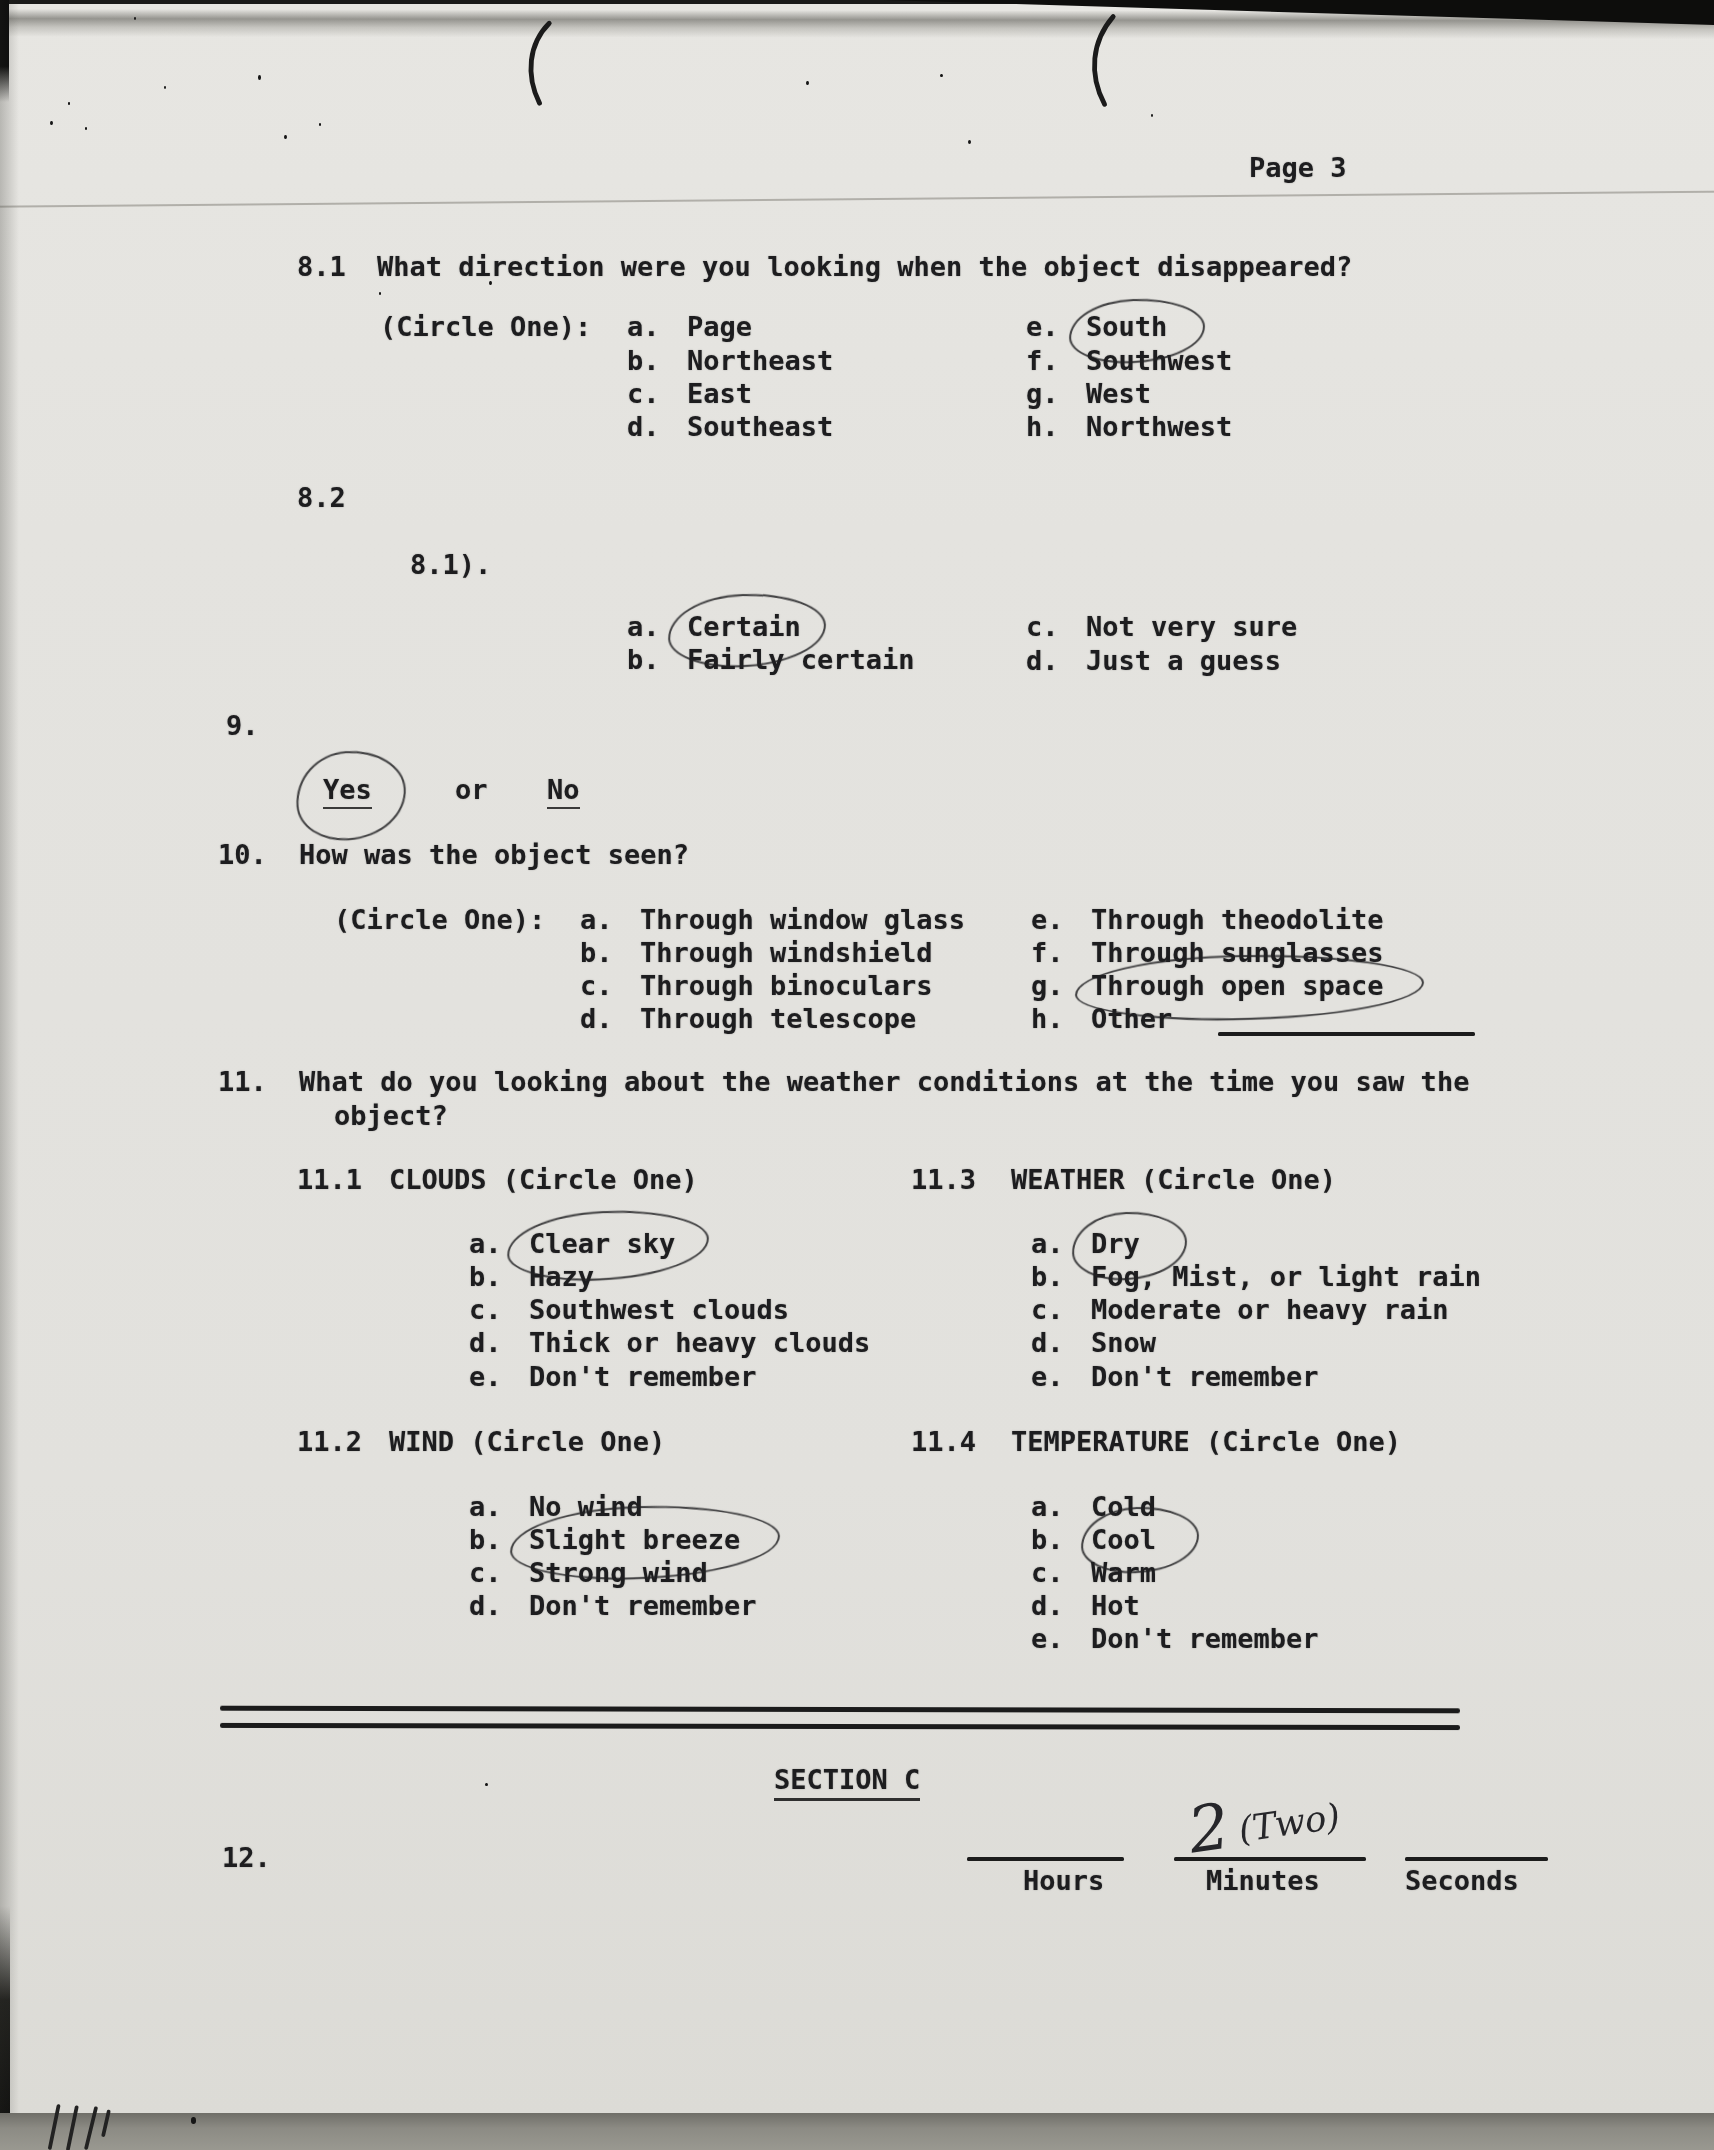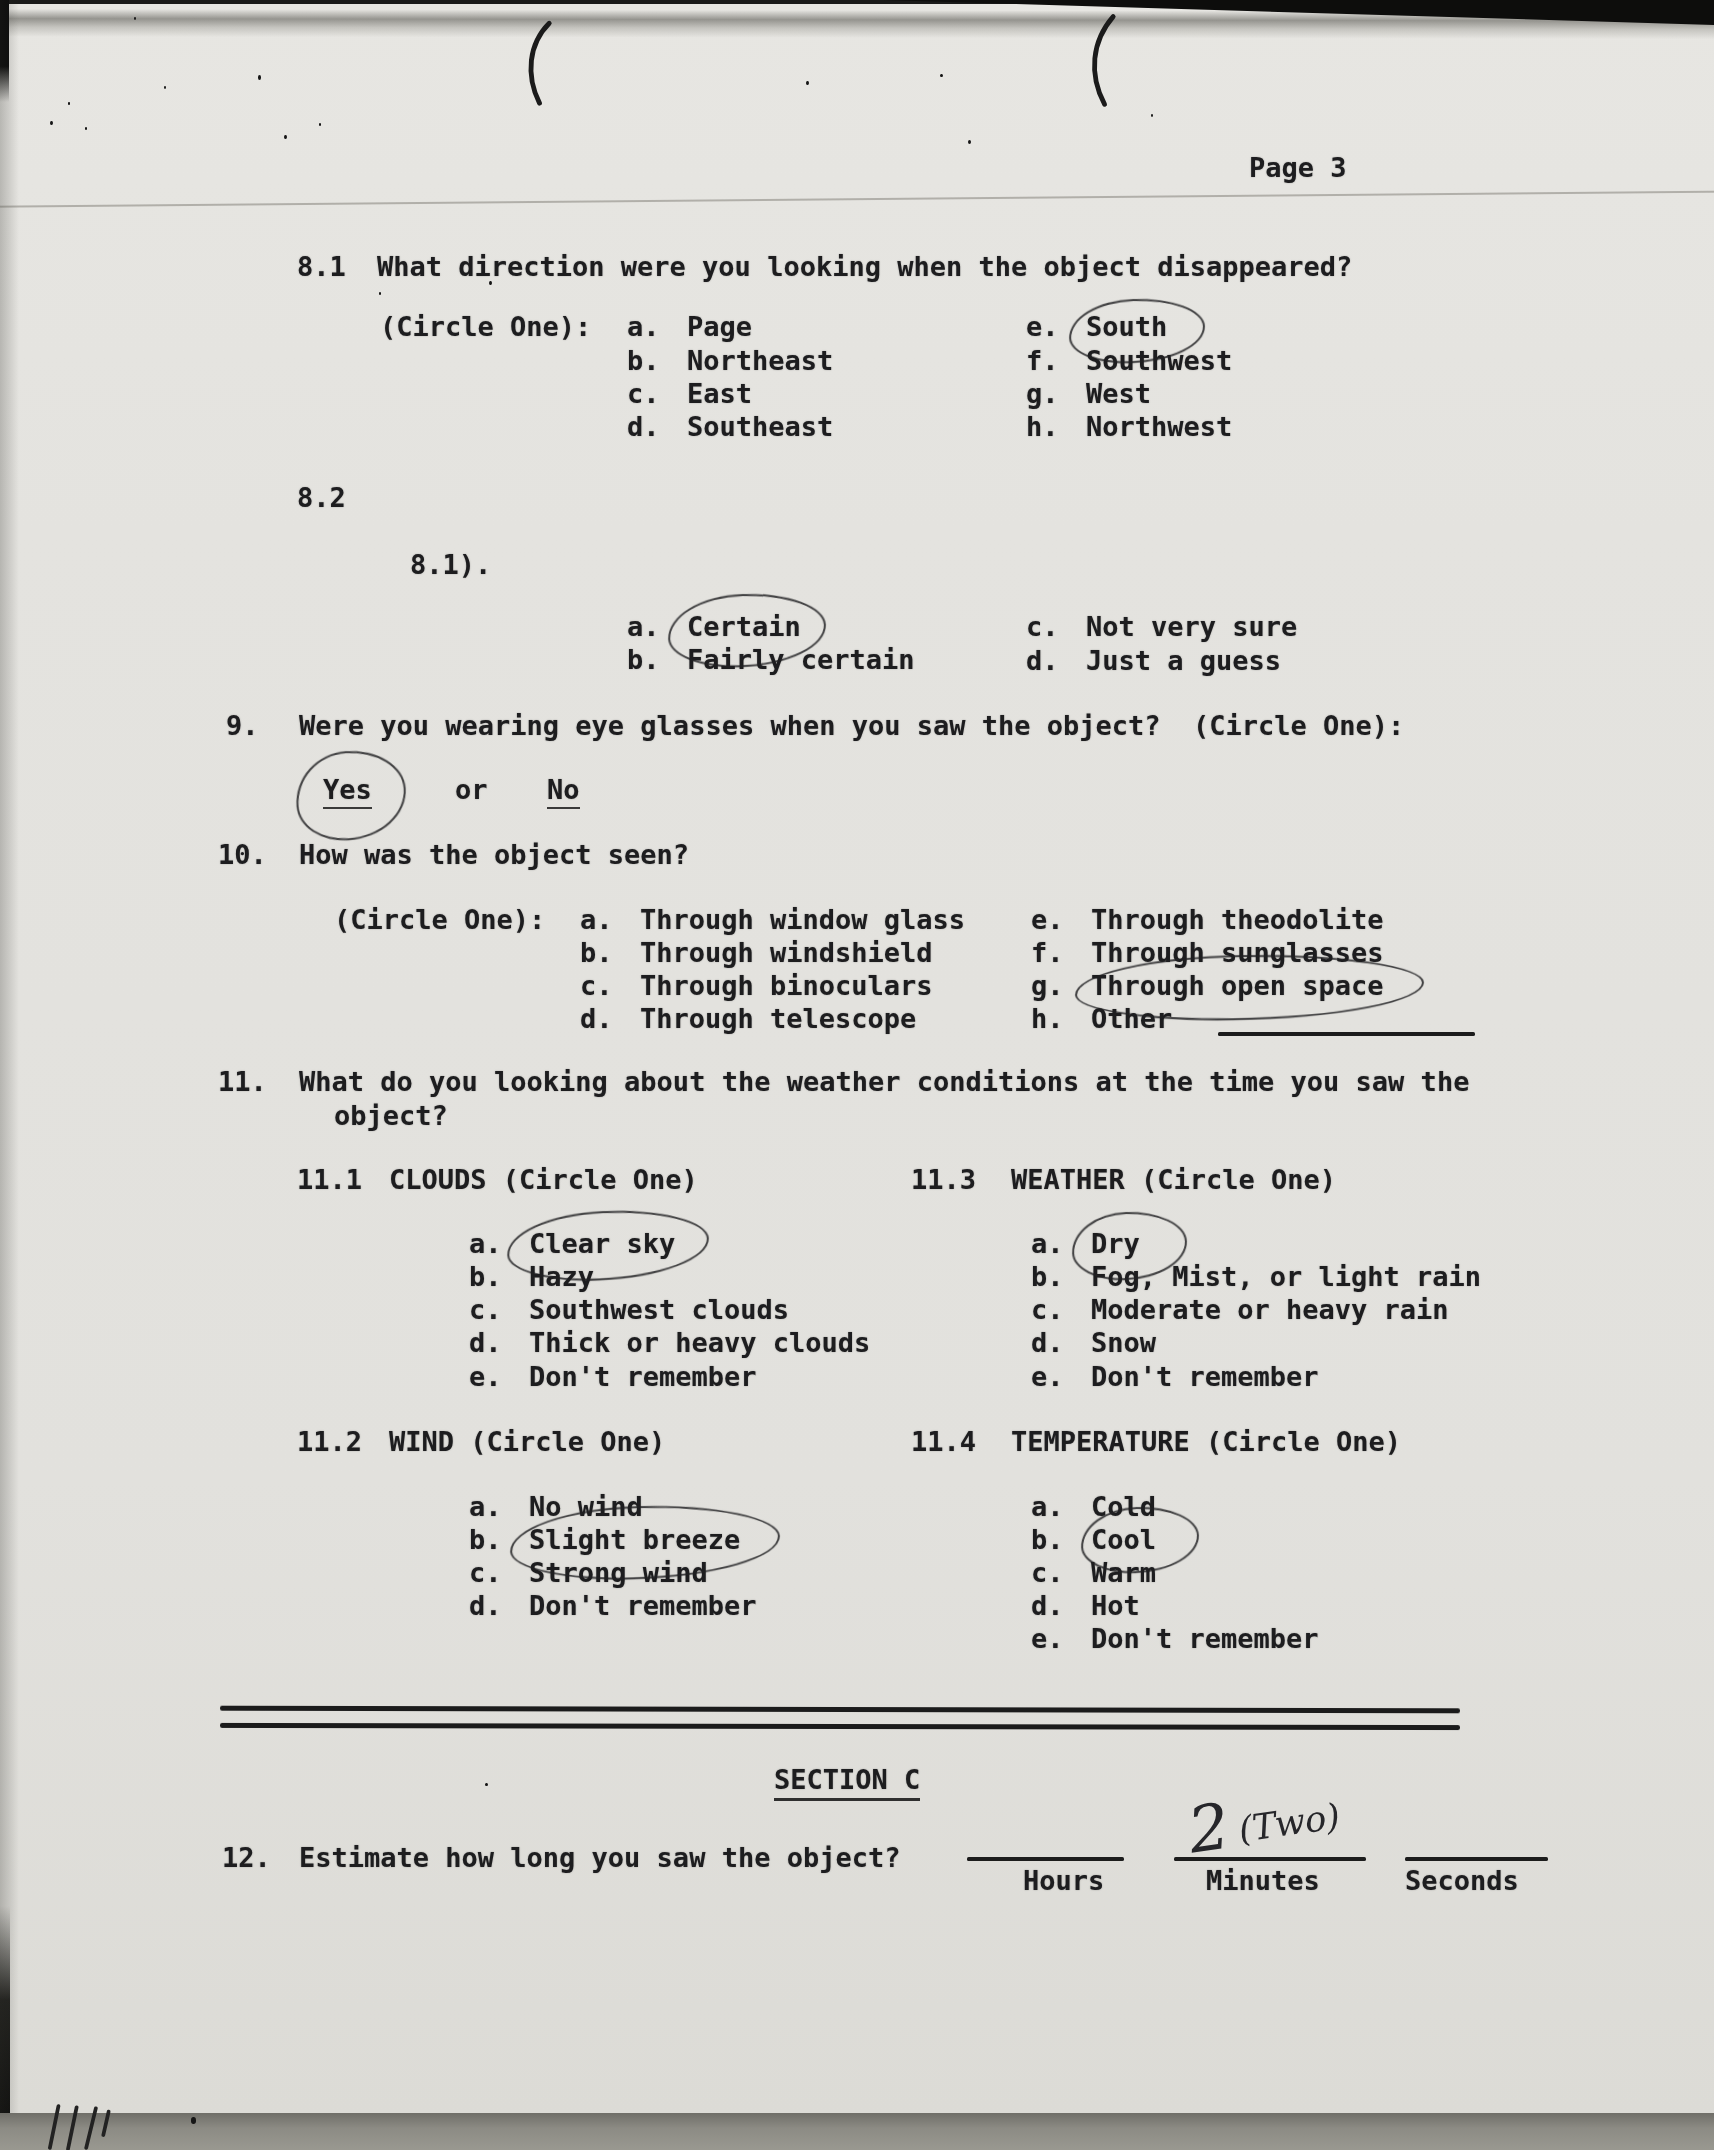--- a/index.html
+++ b/index.html
@@ -106,21 +106,20 @@
   <div class="t" style="left:297px;top:482px">8.2</div>
   <div class="t" style="left:410px;top:549px">8.1).</div>
 
   <div class="row" style="left:627px;top:611px"><span class="let">a.</span><span>Certain</span></div>
   <div class="row" style="left:627px;top:644px"><span class="let">b.</span><span>Fairly certain</span></div>
   <div class="row" style="left:1026px;top:611px"><span class="let">c.</span><span>Not very sure</span></div>
   <div class="row" style="left:1026px;top:645px"><span class="let">d.</span><span>Just a guess</span></div>
   <div class="circle-mark" style="left:668px;top:594px;width:154px;height:69px;transform:rotate(-2deg)"></div>
 
   <div class="t" style="left:226px;top:710px">9.</div>
-  <div class="t" style="left:299px;top:710px">Were you wearing eye glasses when you saw the object?  (Circle One):</div>
   <div class="t" style="left:323px;top:774px"><span class="u">Yes</span></div>
   <div class="t" style="left:455px;top:774px">or</div>
   <div class="t" style="left:547px;top:774px"><span class="u">No</span></div>
   <div class="circle-mark" style="left:296px;top:751px;width:106px;height:85px;transform:rotate(-4deg)"></div>
 
   <div class="t" style="left:218px;top:839px">10.</div>
   <div class="t" style="left:299px;top:839px">How was the object seen?</div>
   <div class="t" style="left:334px;top:904px">(Circle One):</div>
 
   <div class="row" style="left:580px;top:904px"><span class="let">a.</span><span>Through window glass</span></div>
@@ -175,21 +174,20 @@
   <div class="row" style="left:1031px;top:1590px"><span class="let">d.</span><span>Hot</span></div>
   <div class="row" style="left:1031px;top:1623px"><span class="let">e.</span><span>Don't remember</span></div>
   <div class="circle-mark" style="left:1081px;top:1507px;width:114px;height:62px;transform:rotate(-2deg)"></div>
 
   <div class="rule" style="left:220px;top:1707px;width:1240px;transform:rotate(.12deg)"></div>
   <div class="rule" style="left:220px;top:1724px;width:1240px;transform:rotate(.1deg)"></div>
 
   <div class="t" style="left:774px;top:1764px"><span class="u2">SECTION C</span></div>
 
   <div class="t" style="left:222px;top:1842px">12.</div>
-  <div class="t" style="left:299px;top:1842px">Estimate how long you saw the object?</div>
 
   <div class="blank" style="left:967px;top:1857px;width:157px"></div>
   <div class="blank" style="left:1174px;top:1857px;width:192px"></div>
   <div class="blank" style="left:1405px;top:1857px;width:143px"></div>
   <div class="t" style="left:1023px;top:1865px">Hours</div>
   <div class="t" style="left:1206px;top:1865px">Minutes</div>
   <div class="t" style="left:1405px;top:1865px">Seconds</div>
 
   <svg class="hand" style="left:1179px;top:1781px" width="215" height="86" viewBox="0 0 400 160">
     <text x="20" y="128" font-family="DejaVu Serif, serif" font-style="italic" font-size="118" fill="#26262a" transform="rotate(-8 60 100)">2</text>

